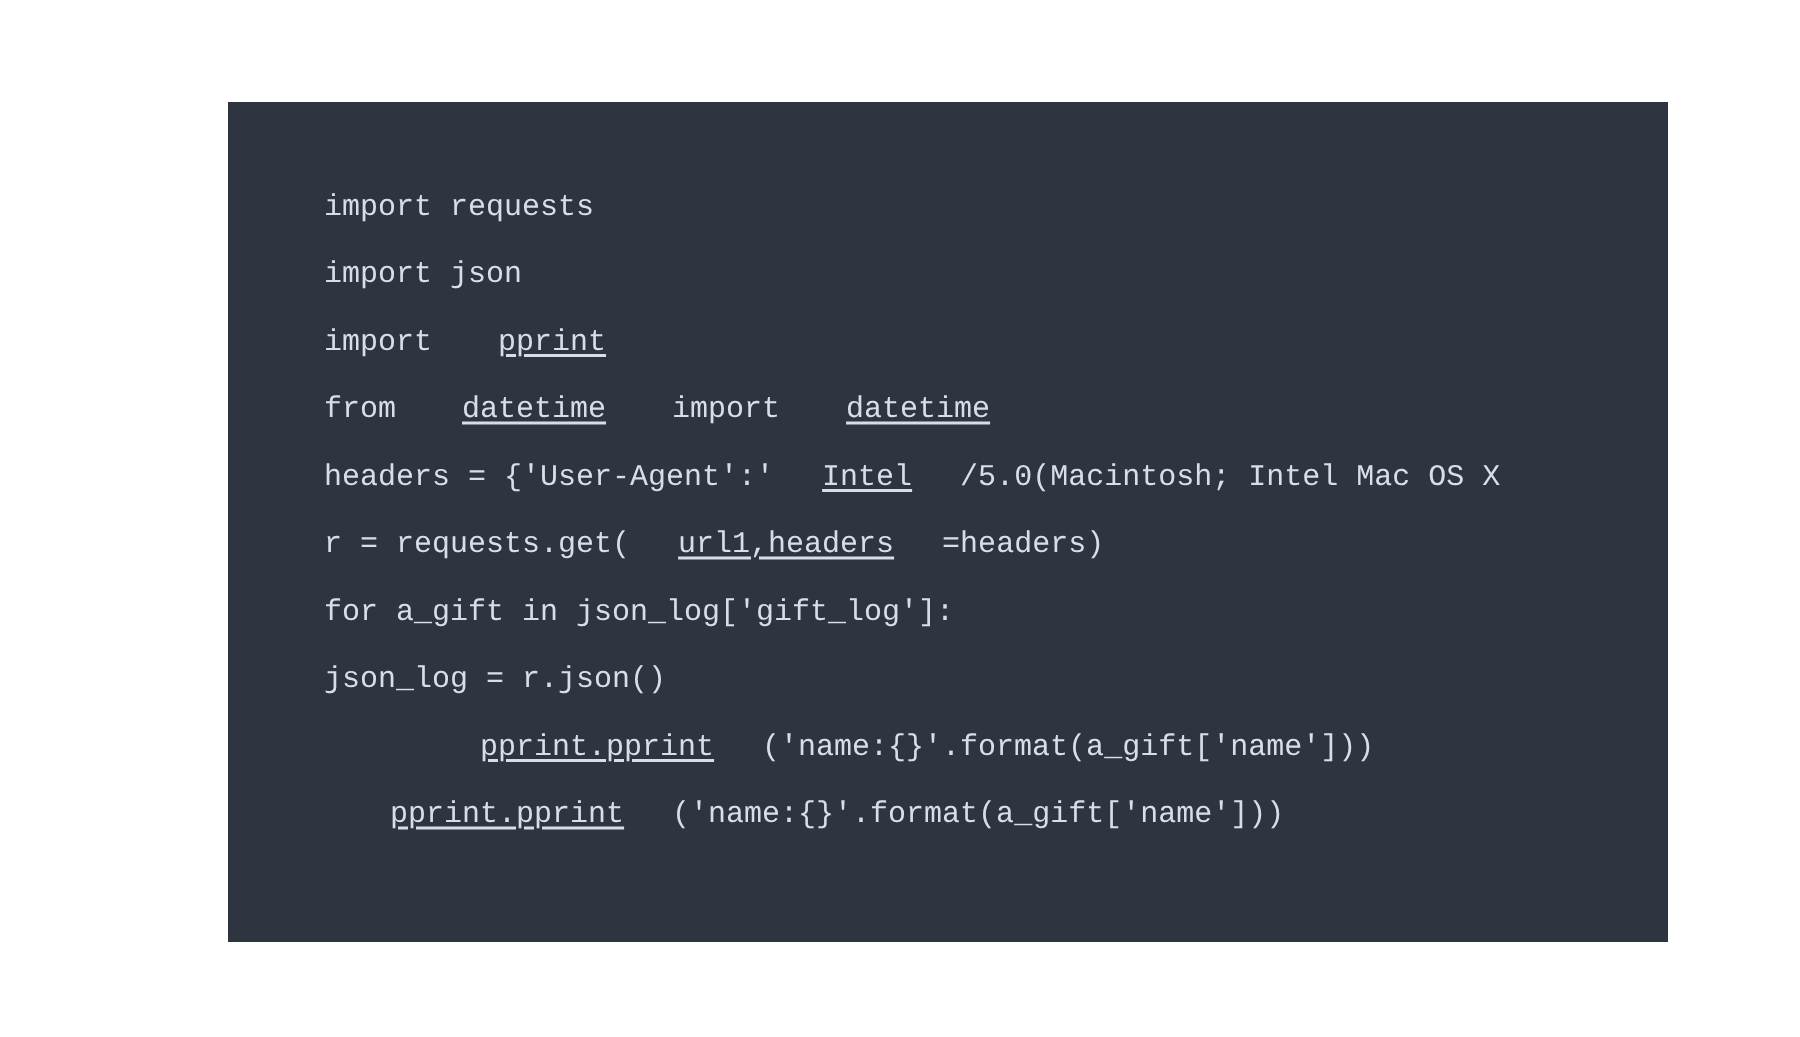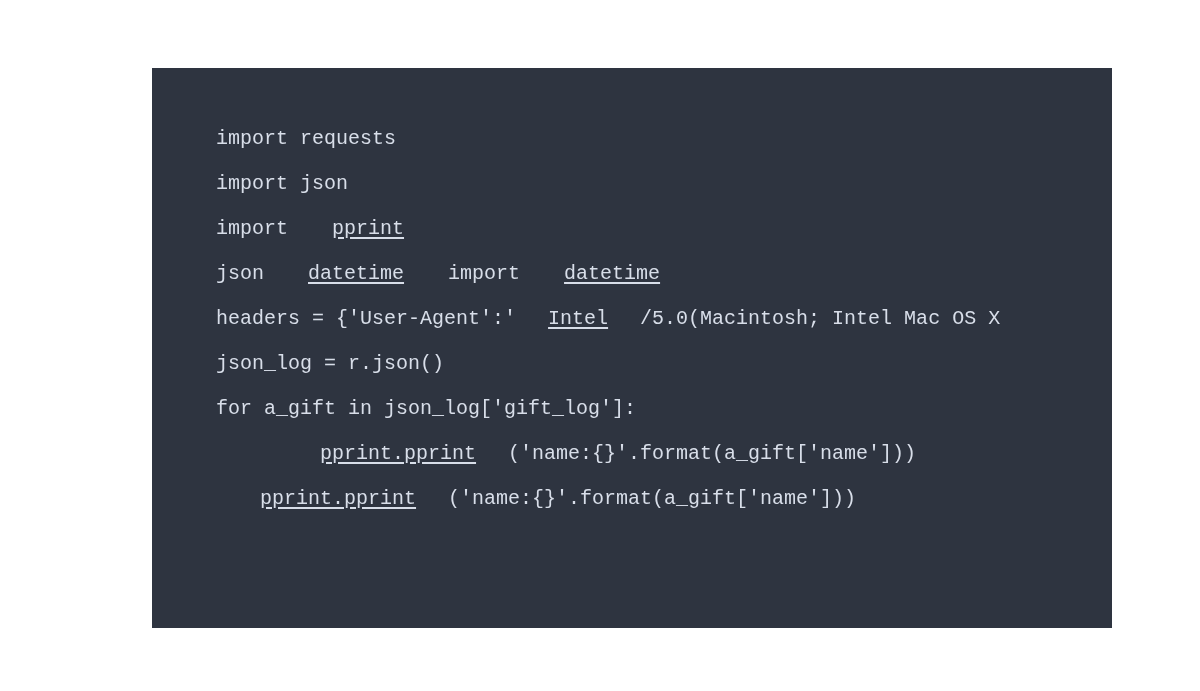--- a/index.html
+++ b/index.html
@@ -39,19 +39,20 @@
       text-decoration: underline;
     }
   </style>
 </head>
 <body>
 
 <div class="code-block" id="code-container">
 <span class="code-line"><span>import requests</span></span>
     <span class="code-line"><span>import json</span></span>
     <span class="code-line"><span>import </span><span class="err">pprint</span></span>
-    <span class="code-line"><span>json </span><span class="err">datetime</span><span> import </span><span class="err">datetime</span></span>
+    <span class="code-line"><span>from </span><span class="err">datetime</span><span> import </span><span class="err">datetime</span></span>
     <span class="code-line"><span>headers = {'User-Agent':'</span><span class="err">Intel</span><span>/5.0(Macintosh; Intel Mac OS X</span></span>
+    <span class="code-line"><span>r = requests.get(</span><span class="err">url1,headers</span><span>=headers)</span></span>
+    <span class="code-line"><span>for a_gift in json_log['gift_log']:</span></span>
     <span class="code-line"><span>json_log = r.json()</span></span>
-    <span class="code-line"><span>for a_gift in json_log['gift_log']:</span></span>
     <span class="code-line"><span>      </span><span class="err">pprint.pprint</span><span>('name:{}'.format(a_gift['name']))</span></span>
     <span class="code-line"><span> </span><span class="err">pprint.pprint</span><span>('name:{}'.format(a_gift['name']))</span></span>
   </div>
 
 </body></html>

